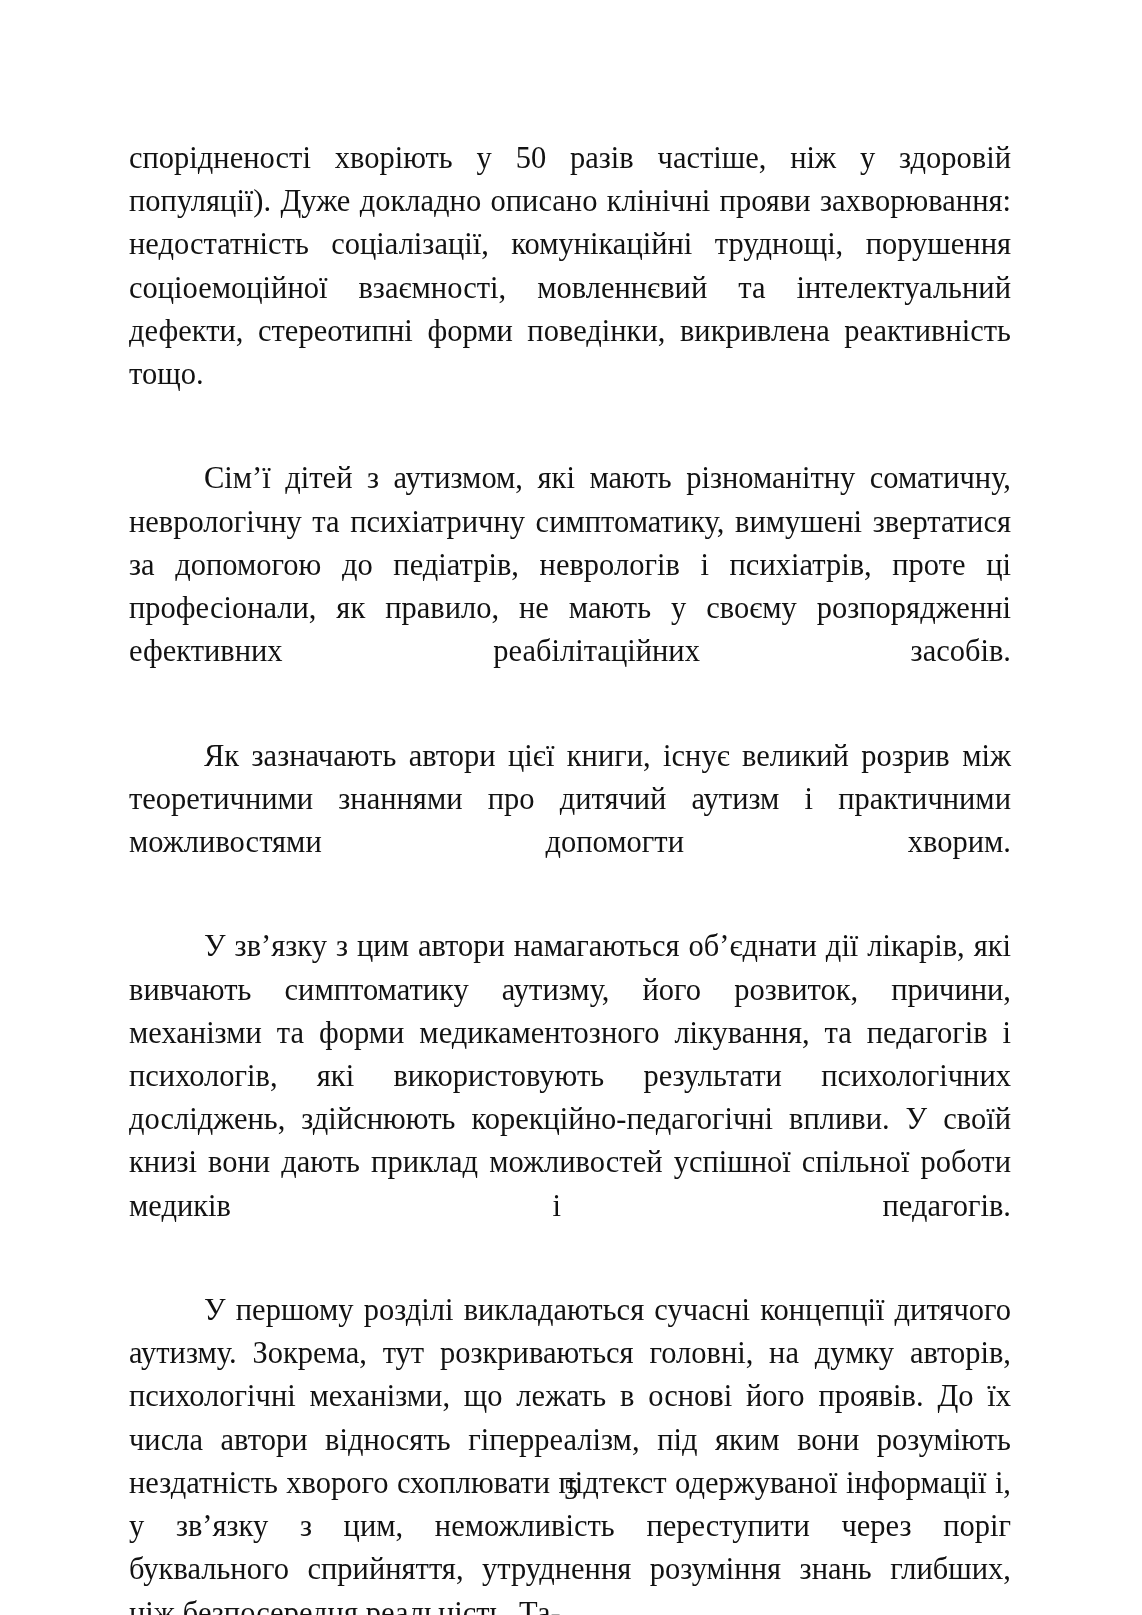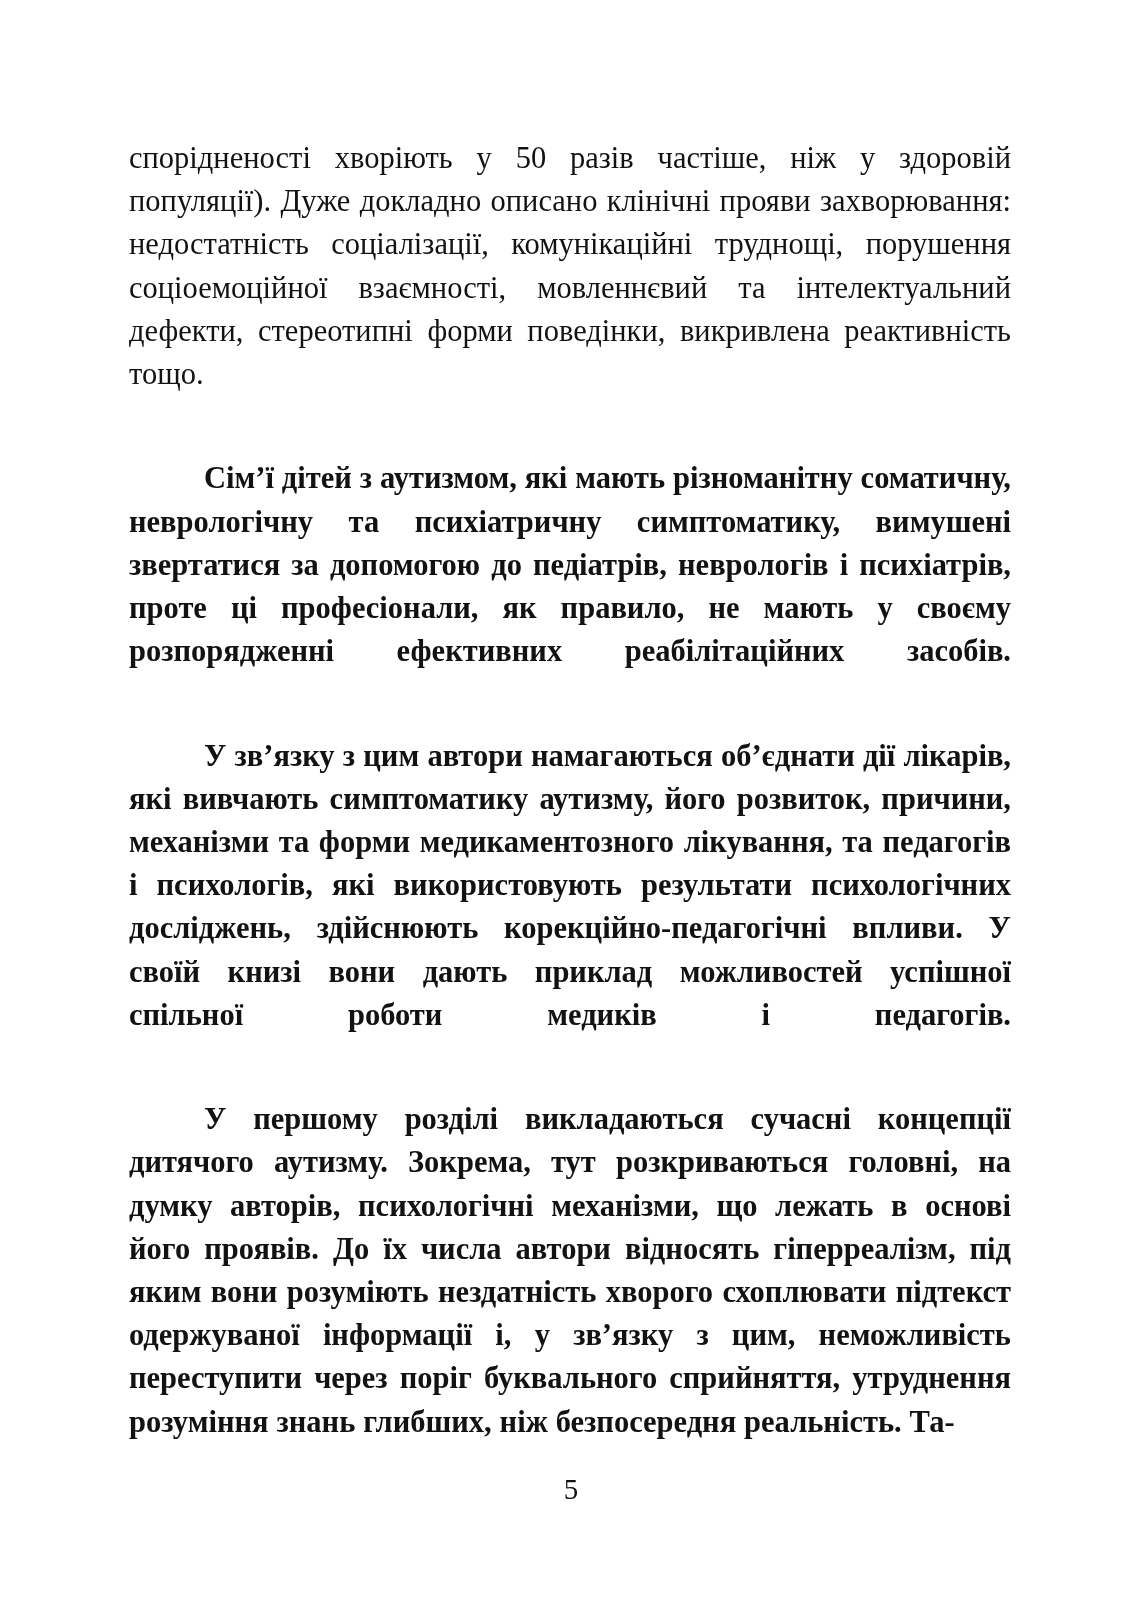--- a/index.html
+++ b/index.html
@@ -35,21 +35,20 @@
     text-justify: inter-word;
     margin: 0;
     padding: 0;
     hyphens: none;
     -webkit-hyphens: none;
     word-spacing: 0.01em;
   }
 
   .paragraph + .paragraph {
     margin-top: 18px;
-    font-weight: bold;
   }
 
   .paragraph.indented {
     text-indent: 75px;
   }
 
   
   .paragraph::after {
     content: "";
     display: inline-block;
@@ -76,20 +75,21 @@
 <body>
 
 <div class="page">
 
   <div class="text-block">
 
     <p class="paragraph">спорідненості хворіють у 50 разів частіше, ніж у здоровій популяції). Дуже докладно описано клінічні прояви захворювання: недостатність соціалізації, комунікаційні труднощі, порушення соціоемоційної взаємності, мовленнєвий та інтелектуальний дефекти, стереотипні форми поведінки, викривлена реактивність тощо.</p>
 
     <p class="paragraph indented">Сім’ї дітей з аутизмом, які мають різноманітну соматичну, неврологічну та психіатричну симптоматику, вимушені звертатися за допомогою до педіатрів, неврологів і психіатрів, проте ці професіонали, як правило, не мають у своєму розпорядженні ефективних реабілітаційних засобів.</p>
 
+    <p class="paragraph indented">Як зазначають автори цієї книги, існує великий розрив між теоретичними знаннями про дитячий аутизм і практичними можливостями допомогти хворим.</p>
 
     <p class="paragraph indented">У зв’язку з цим автори намагаються об’єднати дії лікарів, які вивчають симптоматику аутизму, його розвиток, причини, механізми та форми медикаментозного лікування, та педагогів і психологів, які використовують результати психологічних досліджень, здійснюють корекційно-педагогічні впливи. У своїй книзі вони дають приклад можливостей успішної спільної роботи медиків і педагогів.</p>
 
     <p class="paragraph indented flush-end">У першому розділі викладаються сучасні концепції дитячого аутизму. Зокрема, тут розкриваються головні, на думку авторів, психологічні механізми, що лежать в основі його проявів. До їх числа автори відносять гіперреалізм, під яким вони розуміють нездатність хворого схоплювати підтекст одержуваної інформації і, у зв’язку з цим, неможливість переступити через поріг буквального сприйняття, утруднення розуміння знань глибших, ніж безпосередня реальність. Та-</p>
 
   </div>
 
   <div class="page-number">5</div>
 
 </div>

